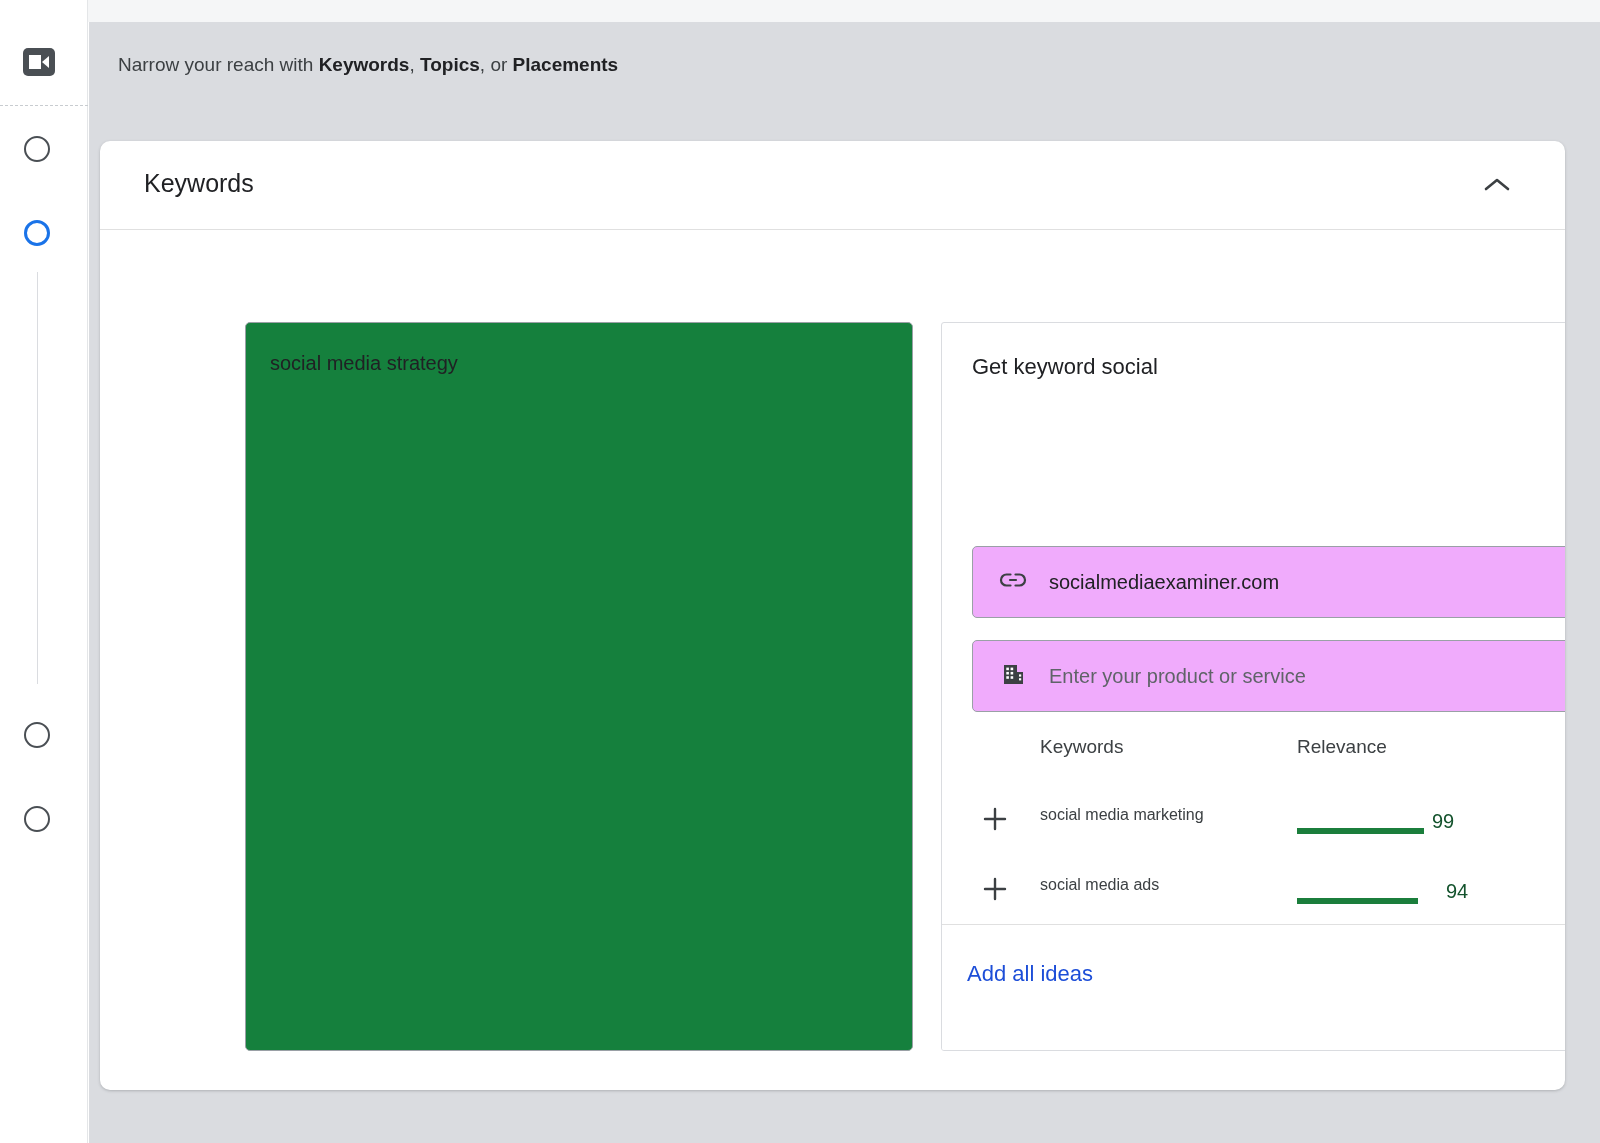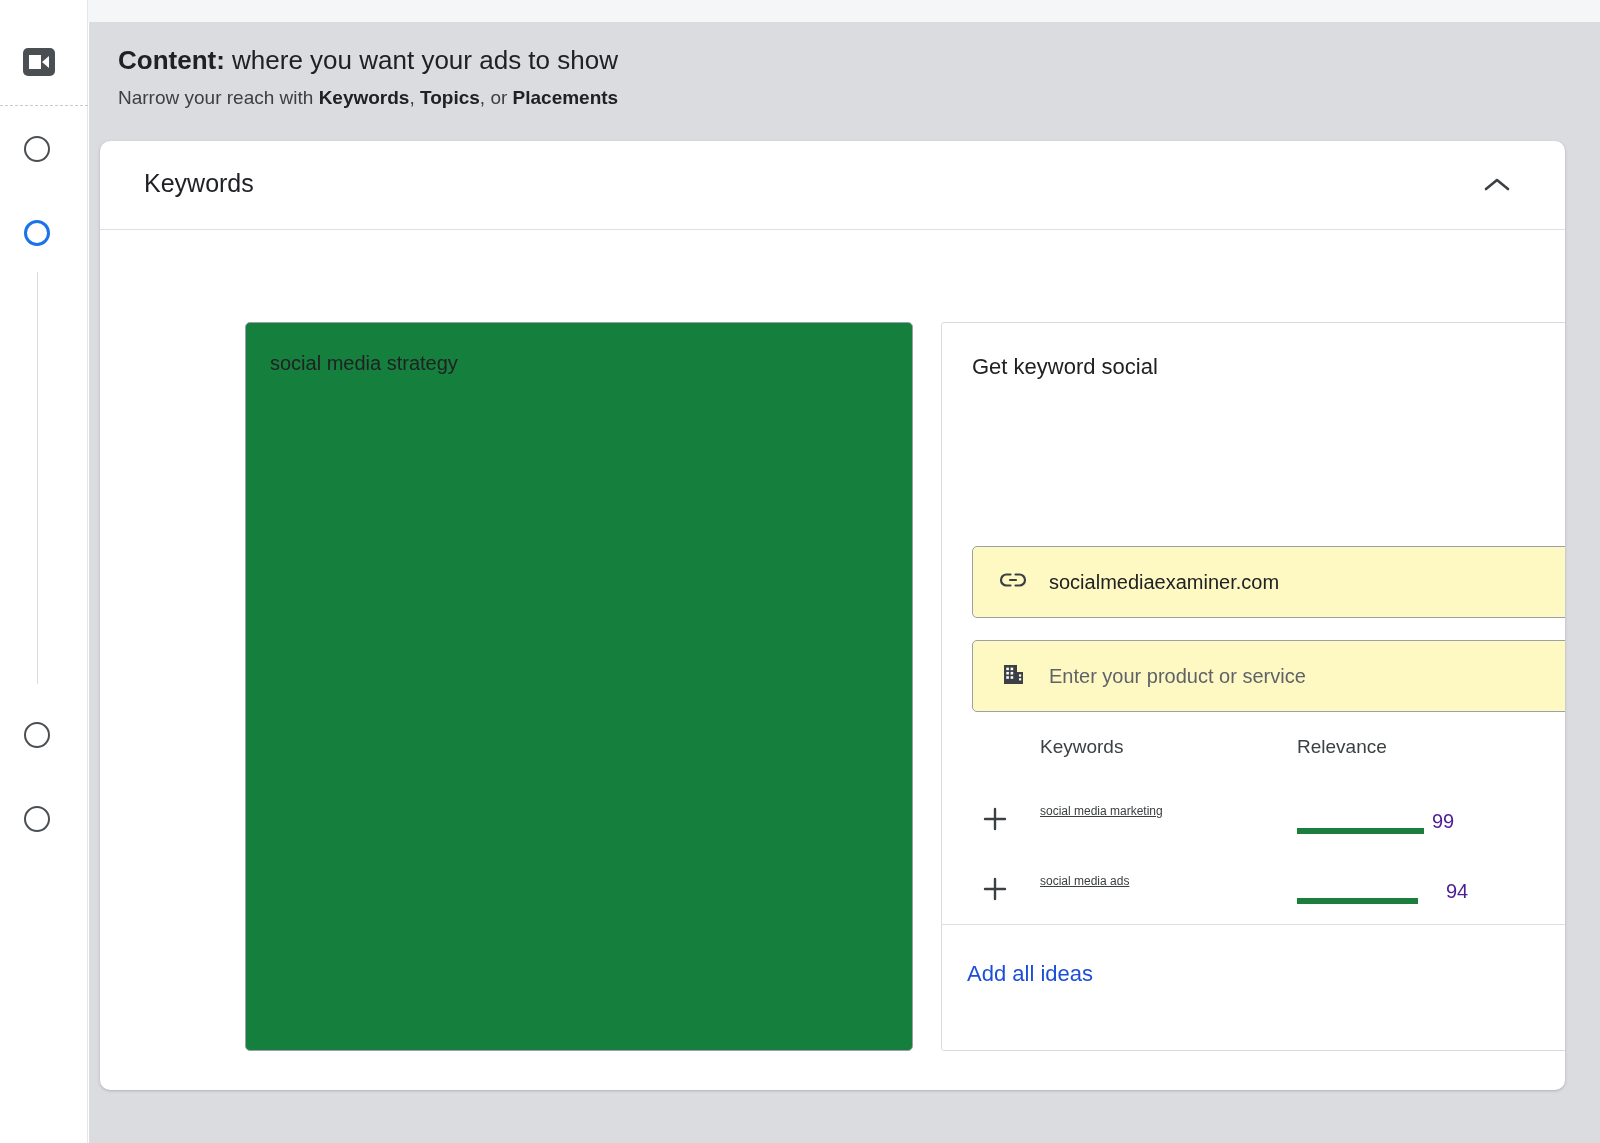--- a/index.html
+++ b/index.html
@@ -196,21 +196,21 @@
     left: 30px;
     width: 615px;
     height: 72px;
     border: 1px solid #9aa0a6;
     border-radius: 5px;
     box-sizing: border-box;
     display: flex;
     align-items: center;
     padding: 8px 26px;
     gap: 22px;
-    background: #fef9c3;
+    background: #f0abfc;
   }
   .field-url { top: 223px; }
   .field-product { top: 317px; }
   .field-text {
     font-size: 20px;
     color: #202124;
   }
   .field-text.placeholder { color: #5f6368; }
 
   
@@ -248,39 +248,38 @@
     height: 30px;
     display: flex;
     align-items: center;
     justify-content: center;
     cursor: pointer;
   }
   .idea-kw {
     position: absolute;
     left: 98px;
     width: 238px;
-    font-size: 12px;
+    font-size: 16px;
     color: #3c4043;
     line-height: 1.32;
-    text-decoration: underline;
   }
   .relbar-wrap {
     position: absolute;
     left: 355px;
     width: 190px;
     display: flex;
     align-items: center;
   }
   .relbar {
     height: 6px;
     background: #1b7e3c;
   }
   .relval {
     font-size: 20px;
-    color: #4c1d95;
+    color: #14532d;
     margin-left: 8px;
     margin-bottom: 18px;
   }
 
   .ideas-footer {
     position: absolute;
     left: 0;
     top: 601px;
     width: 676px;
     height: 126px;
@@ -316,21 +315,20 @@
   <div class="step-dot" style="left:24px; top:136px;"></div>
   <div class="step-dot active" style="left:24px; top:220px;"></div>
   <div class="step-line" style="top:272px; height:412px;"></div>
   <div class="step-dot" style="left:24px; top:722px;"></div>
   <div class="step-dot" style="left:24px; top:806px;"></div>
 </div>
 
 <div class="content-area"></div>
 
 <div class="page-header">
-  <div class="page-title"><b>Content:</b><span> where you want your ads to show</span></div>
   <div class="page-subtitle"><span>Narrow your reach with </span><b>Keywords</b><span>, </span><b>Topics</b><span>, or </span><b>Placements</b></div>
 </div>
 
 <div class="card">
 
   <div class="card-header">
     <div class="card-title">Keywords</div>
     <div class="collapse-btn">
       <svg width="28" height="18" viewBox="0 0 28 18">
         <path d="M3 13 L14 4 L25 13" stroke="#3c4043" stroke-width="2.6" fill="none" stroke-linecap="round" stroke-linejoin="round"></path>

